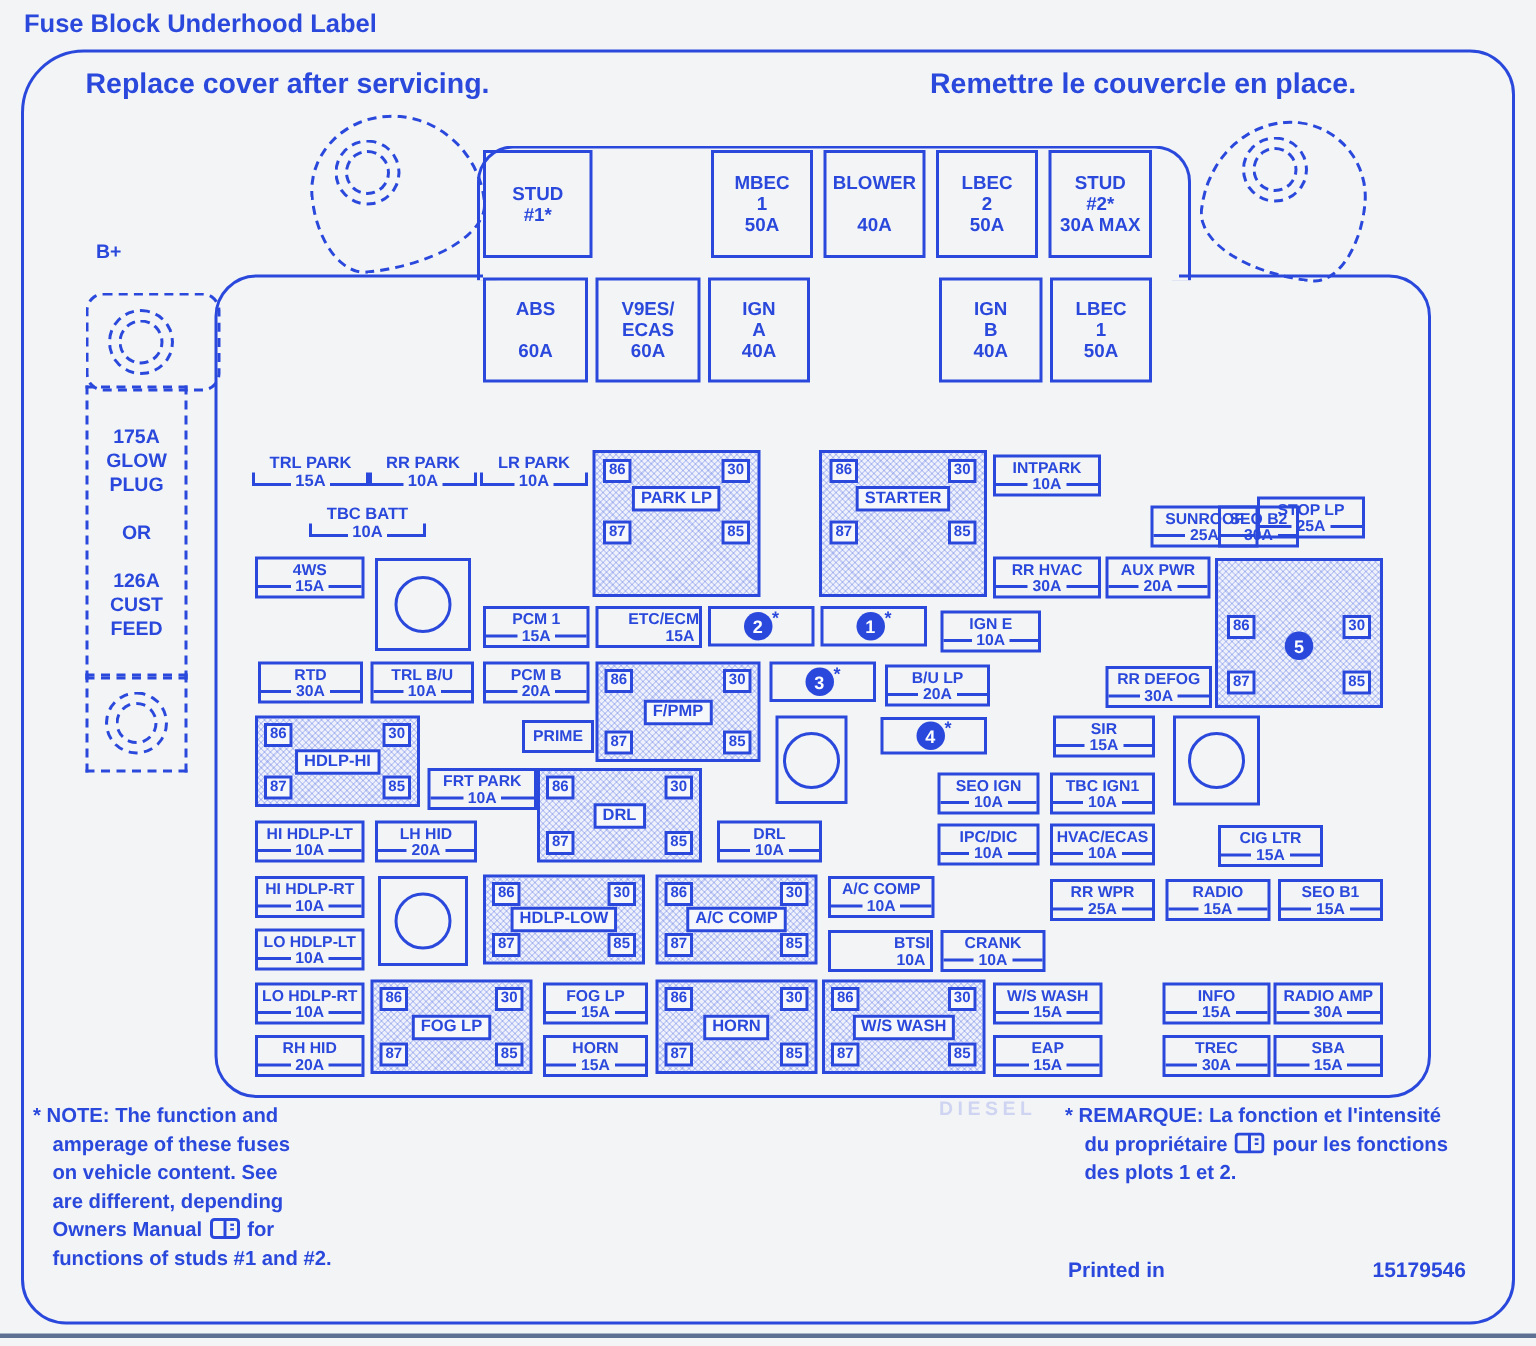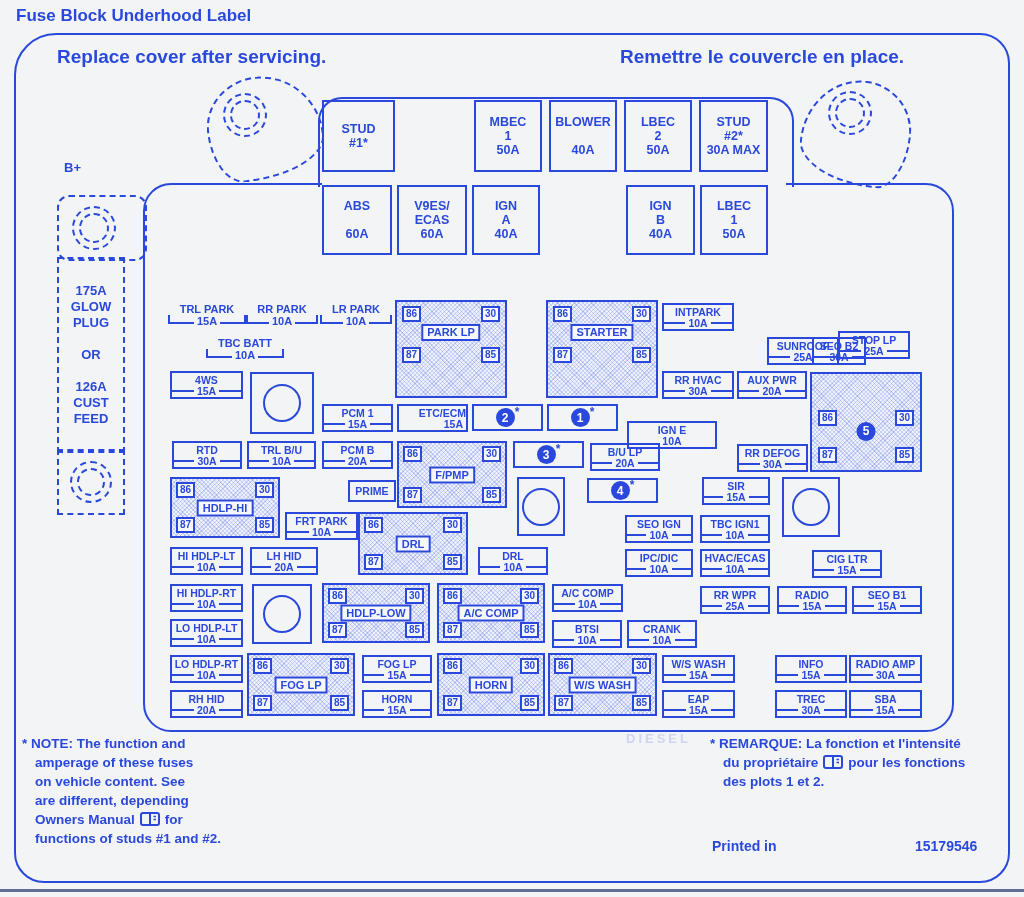--- a/index.html
+++ b/index.html
@@ -245,21 +245,21 @@
     </div>
   </div>
 <div class="fz" style="left:397px;top:404px;width:71px;align-items:flex-end;">
     <div class="l">ETC/ECM</div>
     <div class="a">
       <i></i>
       <b>15A</b>
       <i></i>
     </div>
   </div>
-<div class="fz" style="left:627px;top:421px;width:90px;align-items:center;">
+<div class="fz" style="left:627px;top:407px;width:67px;">
     <div class="l">IGN E</div>
     <div class="a">
       <i></i>
       <b>10A</b>
       <i></i>
     </div>
   </div>
 <div class="fz" style="left:172px;top:441px;width:70px;">
     <div class="l">RTD</div>
     <div class="a">
@@ -397,21 +397,21 @@
     </div>
   </div>
 <div class="fz" style="left:552px;top:584px;width:71px;">
     <div class="l">A/C COMP</div>
     <div class="a">
       <i></i>
       <b>10A</b>
       <i></i>
     </div>
   </div>
-<div class="fz" style="left:552px;top:620px;width:70px;">
+<div class="fz" style="left:552px;top:620px;width:70px;align-items:flex-end;">
     <div class="l">BTSI</div>
     <div class="a">
       <i></i>
       <b>10A</b>
       <i></i>
     </div>
   </div>
 <div class="fz" style="left:627px;top:620px;width:70px;">
     <div class="l">CRANK</div>
     <div class="a">

